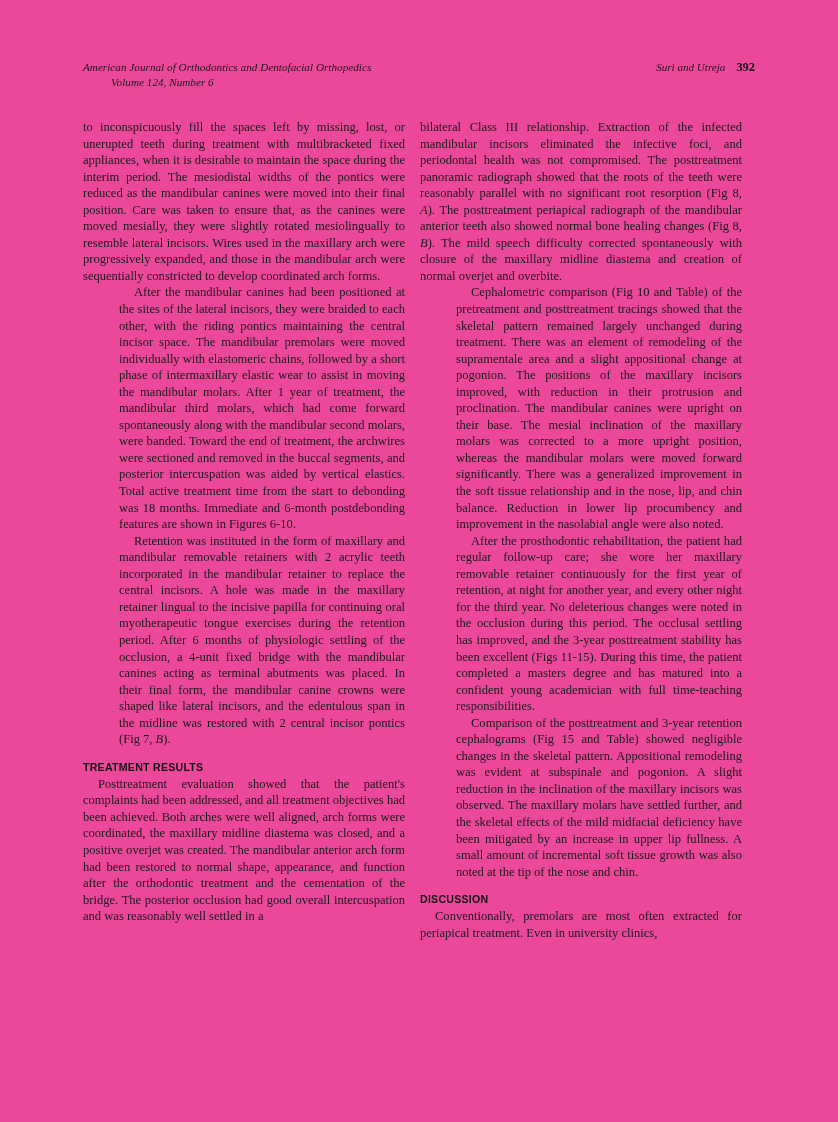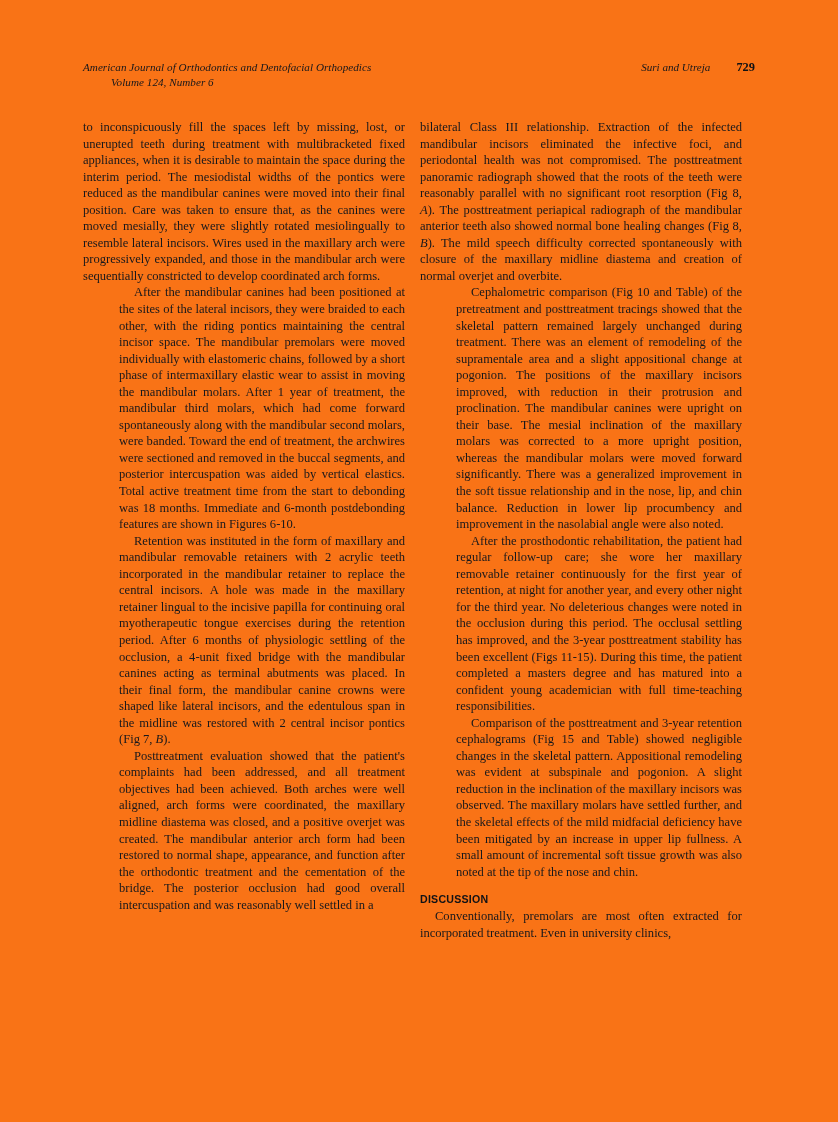--- a/index.html
+++ b/index.html
@@ -14,21 +14,21 @@
     overflow: hidden;
     font-family: "Liberation Serif", "DejaVu Serif", serif;
     color: #17181c;
     -webkit-font-smoothing: antialiased;
   }
 
   .page {
     position: relative;
     width: 838px;
     height: 1122px;
-    background: #f97316;
+    background: #ec4899;
     box-sizing: border-box;
   }
 
   
   .running-head {
     position: absolute;
     left: 83px;
     top: 60px;
     width: 672px;
     display: flex;
@@ -43,21 +43,21 @@
     letter-spacing: 0.05px;
     color: #16171b;
   }
   .rh-left .vol-line {
     display: block;
     margin-left: 28px;
   }
   .rh-right {
     display: flex;
     align-items: baseline;
-    gap: 26px;
+    gap: 11px;
     white-space: nowrap;
     font-size: 11.1px;
     line-height: 15px;
   }
   .rh-authors {
     font-style: italic;
     color: #16171b;
   }
   .rh-pageno {
     font-weight: bold;
@@ -119,48 +119,49 @@
 
 <div class="page">
 
   <div class="running-head">
     <div class="rh-left">
       <span>American Journal of Orthodontics and Dentofacial Orthopedics</span>
       <span class="vol-line">Volume 124, Number 6</span>
     </div>
     <div class="rh-right">
       <span class="rh-authors">Suri and Utreja</span>
-      <span class="rh-pageno">729</span>
+      <span class="rh-pageno">392</span>
     </div>
   </div>
 
   <div class="columns">
 
     <div class="col">
 
       <p class="body no-indent">to inconspicuously fill the spaces left by missing, lost, or unerupted teeth during treatment with multibracketed fixed appliances, when it is desirable to maintain the space during the interim period. The mesiodistal widths of the pontics were reduced as the mandibular canines were moved into their final position. Care was taken to ensure that, as the canines were moved mesially, they were slightly rotated mesiolingually to resemble lateral incisors. Wires used in the maxillary arch were progressively expanded, and those in the mandibular arch were sequentially constricted to develop coordinated arch forms.</p>
 
       <p class="body">After the mandibular canines had been positioned at the sites of the lateral incisors, they were braided to each other, with the riding pontics maintaining the central incisor space. The mandibular premolars were moved individually with elastomeric chains, followed by a short phase of intermaxillary elastic wear to assist in moving the mandibular molars. After 1 year of treatment, the mandibular third molars, which had come forward spontaneously along with the mandibular second molars, were banded. Toward the end of treatment, the archwires were sectioned and removed in the buccal segments, and posterior intercuspation was aided by vertical elastics. Total active treatment time from the start to debonding was 18 months. Immediate and 6-month postdebonding features are shown in Figures 6-10.</p>
 
       <p class="body"><span>Retention was instituted in the form of maxillary and mandibular removable retainers with 2 acrylic teeth incorporated in the mandibular retainer to replace the central incisors. A hole was made in the maxillary retainer lingual to the incisive papilla for continuing oral myotherapeutic tongue exercises during the retention period. After 6 months of physiologic settling of the occlusion, a 4-unit fixed bridge with the mandibular canines acting as terminal abutments was placed. In their final form, the mandibular canine crowns were shaped like lateral incisors, and the edentulous span in the midline was restored with 2 central incisor pontics (Fig 7, </span><span class="it">B</span><span>).</span></p>
 
+      <h2 class="section-head">TREATMENT RESULTS</h2>
 
       <p class="body">Posttreatment evaluation showed that the patient's complaints had been addressed, and all treatment objectives had been achieved. Both arches were well aligned, arch forms were coordinated, the maxillary midline diastema was closed, and a positive overjet was created. The mandibular anterior arch form had been restored to normal shape, appearance, and function after the orthodontic treatment and the cementation of the bridge. The posterior occlusion had good overall intercuspation and was reasonably well settled in a</p>
     </div>
 
     <div class="col">
 
       <p class="body no-indent"><span>bilateral Class III relationship. Extraction of the infected mandibular incisors eliminated the infective foci, and periodontal health was not compromised. The posttreatment panoramic radiograph showed that the roots of the teeth were reasonably parallel with no significant root resorption (Fig 8, </span><span class="it">A</span><span>). The posttreatment periapical radiograph of the mandibular anterior teeth also showed normal bone healing changes (Fig 8, </span><span class="it">B</span><span>). The mild speech difficulty corrected spontaneously with closure of the maxillary midline diastema and creation of normal overjet and overbite.</span></p>
 
       <p class="body">Cephalometric comparison (Fig 10 and Table) of the pretreatment and posttreatment tracings showed that the skeletal pattern remained largely unchanged during treatment. There was an element of remodeling of the supramentale area and a slight appositional change at pogonion. The positions of the maxillary incisors improved, with reduction in their protrusion and proclination. The mandibular canines were upright on their base. The mesial inclination of the maxillary molars was corrected to a more upright position, whereas the mandibular molars were moved forward significantly. There was a generalized improvement in the soft tissue relationship and in the nose, lip, and chin balance. Reduction in lower lip procumbency and improvement in the nasolabial angle were also noted.</p>
 
 
       <p class="body">After the prosthodontic rehabilitation, the patient had regular follow-up care; she wore her maxillary removable retainer continuously for the first year of retention, at night for another year, and every other night for the third year. No deleterious changes were noted in the occlusion during this period. The occlusal settling has improved, and the 3-year posttreatment stability has been excellent (Figs 11-15). During this time, the patient completed a masters degree and has matured into a confident young academician with full time-teaching responsibilities.</p>
 
       <p class="body">Comparison of the posttreatment and 3-year retention cephalograms (Fig 15 and Table) showed negligible changes in the skeletal pattern. Appositional remodeling was evident at subspinale and pogonion. A slight reduction in the inclination of the maxillary incisors was observed. The maxillary molars have settled further, and the skeletal effects of the mild midfacial deficiency have been mitigated by an increase in upper lip fullness. A small amount of incremental soft tissue growth was also noted at the tip of the nose and chin.</p>
 
       <h2 class="section-head tight-top">DISCUSSION</h2>
 
-      <p class="body">Conventionally, premolars are most often extracted for incorporated treatment. Even in university clinics,</p>
+      <p class="body">Conventionally, premolars are most often extracted for periapical treatment. Even in university clinics,</p>
     </div>
 
   </div>
 </div>
 
 </body></html>

